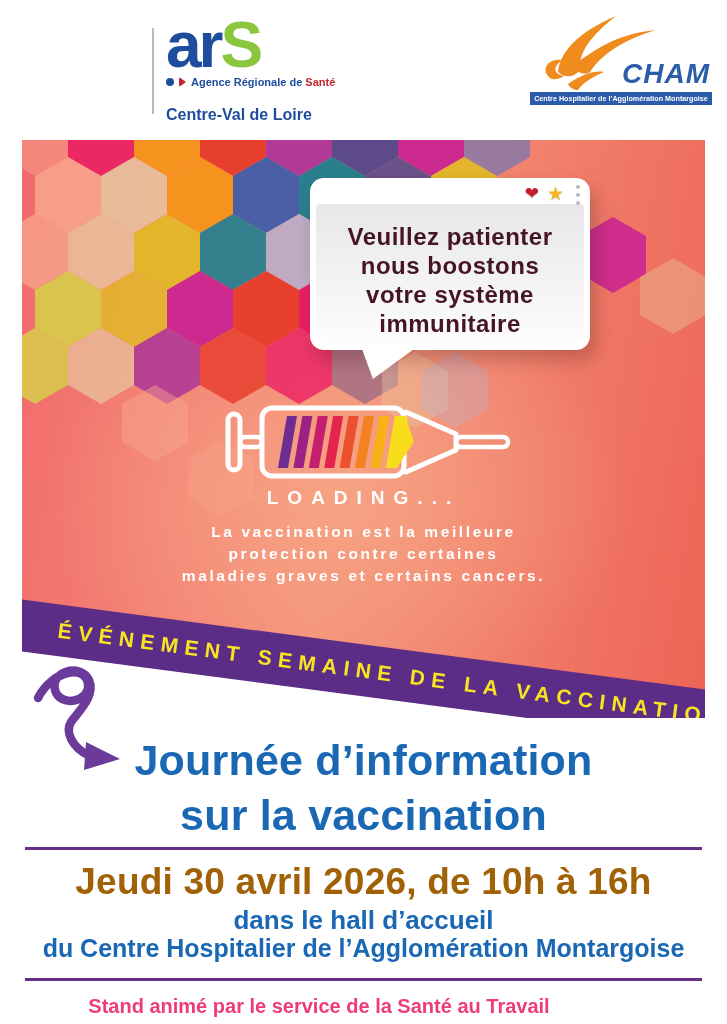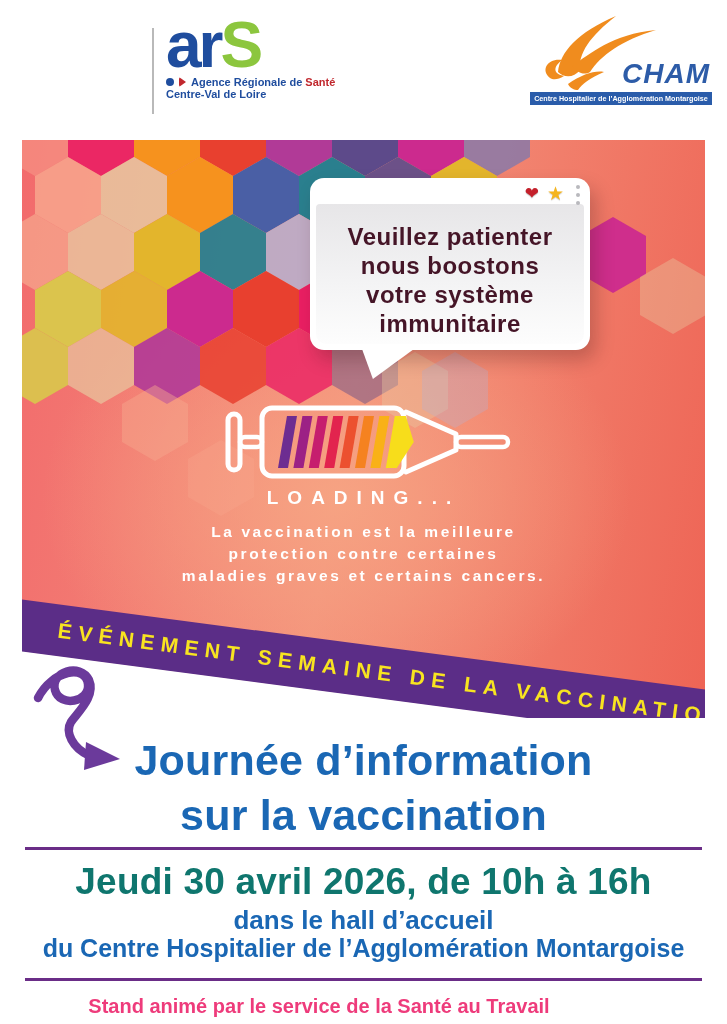--- a/index.html
+++ b/index.html
@@ -25,21 +25,21 @@
   .header-divider{position:absolute;left:152px;top:28px;width:2px;height:86px;background:#b9b9b9;}
   .ars{position:absolute;left:166px;top:16px;width:170px;}
   .ars-word{font-weight:bold;font-size:64px;line-height:58px;letter-spacing:-3px;}
   .ars-word .ar{color:#1f4d9e;}
   .ars-word .s{color:#8cc63e;}
   .ars-tag{display:flex;align-items:center;gap:5px;margin-top:2px;}
   .ars-dot{width:8px;height:8px;border-radius:50%;background:#1f4d9e;}
   .ars-chev{width:0;height:0;border-left:7px solid #c1272d;border-top:5px solid transparent;border-bottom:5px solid transparent;border-radius:2px;}
   .ars-tagtext{font-size:11px;font-weight:bold;color:#1f4d9e;white-space:nowrap;}
   .ars-tagtext .red{color:#c1272d;}
-  .ars-region{font-size:11px;font-weight:bold;color:#1f4d9e;margin-top:0;}
+  .ars-region{font-size:16px;font-weight:bold;color:#1f4d9e;margin-top:18px;}
   .cham{position:absolute;left:530px;top:14px;width:182px;text-align:center;}
   .cham-top{position:relative;height:78px;}
   .cham-swoosh{position:absolute;left:8px;top:0;}
   .cham-name{position:absolute;right:2px;bottom:2px;font-size:28px;font-weight:bold;font-style:italic;
     color:#2d5ca8;letter-spacing:1px;}
   .cham-bar{background:#2a5caa;color:#fff;font-size:7.2px;font-weight:bold;padding:2px 2px;white-space:nowrap;}
   
   .poster{position:absolute;left:22px;top:140px;width:683px;height:578px;overflow:hidden;
     background:
       radial-gradient(ellipse 420px 320px at 46% 62%, rgba(247,166,132,.85) 0%, rgba(247,166,132,0) 70%),
@@ -74,21 +74,21 @@
   .banner-mask{position:absolute;left:-19px;top:509px;width:820px;height:320px;background:#ffffff;
     transform:rotate(7.5deg);transform-origin:0 0;z-index:7;}
   
   .arrow-squiggle{position:absolute;left:28px;top:660px;z-index:8;}
   .main-title{position:absolute;left:0;top:733px;width:727px;text-align:center;
     color:#1a67b4;font-weight:bold;font-size:43px;line-height:55px;letter-spacing:.2px;}
   .rule{position:absolute;left:25px;width:677px;height:3px;background:#6a2d87;}
   .rule-1{top:847px;}
   .rule-2{top:978px;}
   .date-line{position:absolute;left:0;top:861px;width:727px;text-align:center;
-    color:#0f766e;font-weight:bold;font-size:37px;letter-spacing:.2px;}
+    color:#a16207;font-weight:bold;font-size:37px;letter-spacing:.2px;}
   .loc-1{position:absolute;left:0;top:905px;width:727px;text-align:center;
     color:#1a67b4;font-weight:bold;font-size:26px;}
   .loc-2{position:absolute;left:0;top:934px;width:727px;text-align:center;
     color:#1a67b4;font-weight:bold;font-size:25px;}
   .footer-note{position:absolute;left:0;top:995px;width:638px;text-align:center;
     color:#ee3b7b;font-weight:bold;font-size:20px;}
 </style>
 </head>
 <body>
 

